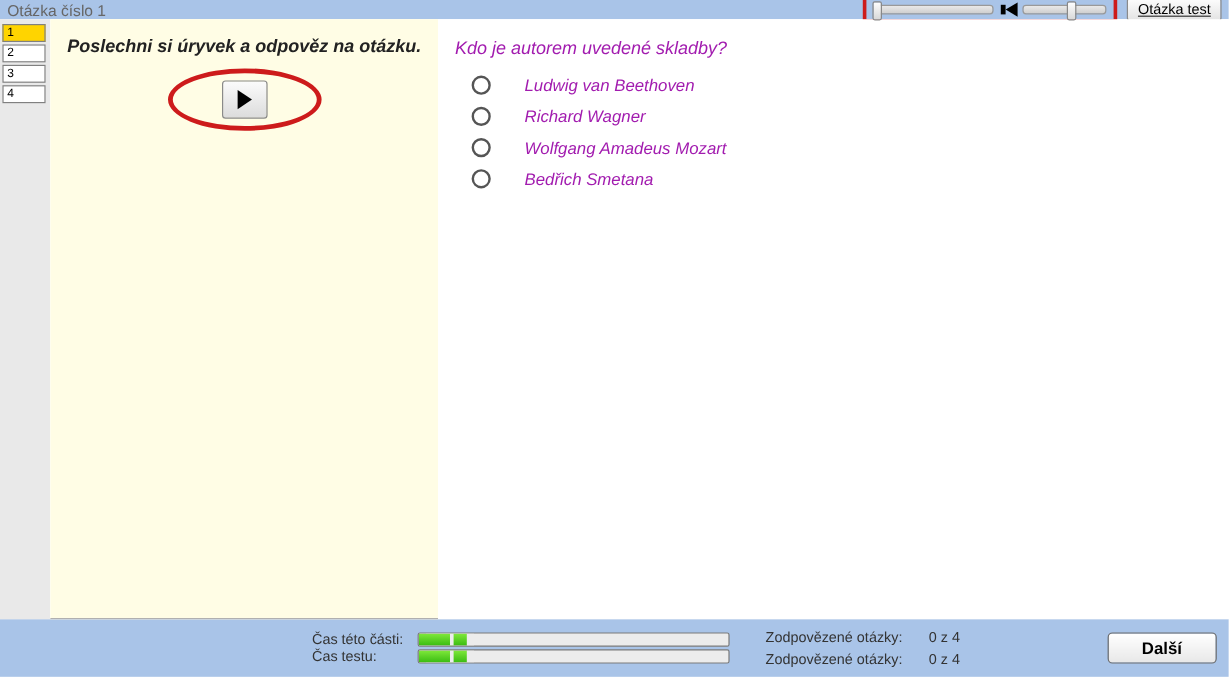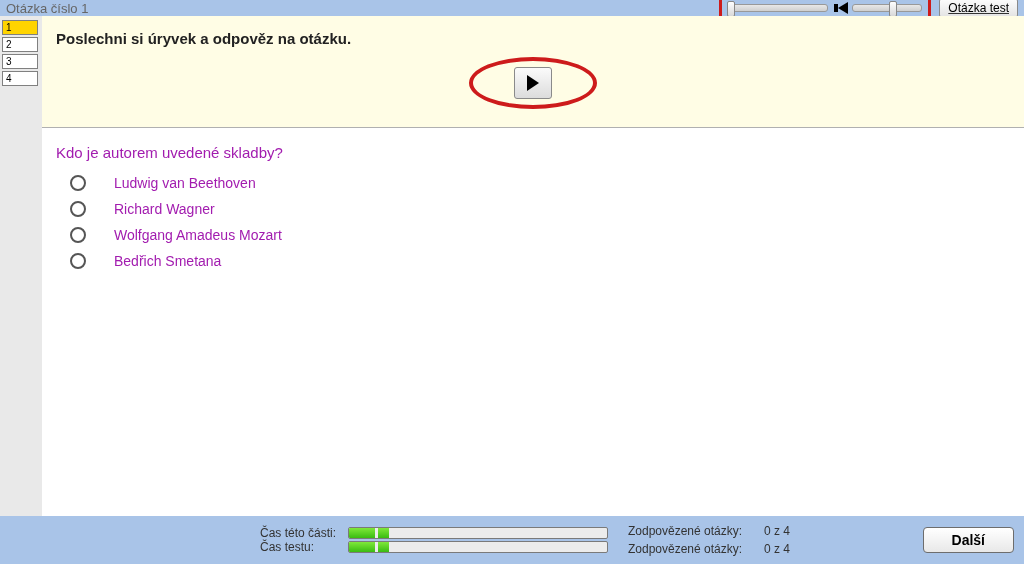--- a/index.html
+++ b/index.html
@@ -71,22 +71,23 @@
     line-height: 13px;
     padding-left: 3px;
     color:#000;
     cursor:pointer;
   }
   .qnav-item.active { background: #ffd400; }
 
   .main {
     flex:1;
     display:flex;
-    flex-direction:column;
+    flex-direction:row;
     background:#fff;
+    font-style:italic;
   }
   .instr-block{
     background:#fffde5;
     border-bottom:1px solid #b0b0b0;
     padding: 14px 14px 18px 14px;
     position:relative;
   }
   .instr-text{ font-size:15px; font-weight:bold; color:#222; }
   .play-wrap{
     display:flex; justify-content:center; margin-top:10px;
@@ -140,21 +141,21 @@
   .trow{display:flex;align-items:center;gap:10px;}
   .tlabel{width:78px;}
   .pbar{
     width:260px;height:12px;border:1px solid #7a7a7a;background:#ececec;border-radius:2px;position:relative;overflow:hidden;
   }
   .pfill{
     height:100%;background:linear-gradient(#7fe83a,#3abc12);
     box-shadow:6px 0 #ececec ;
   }
   .pfill.seg::after{content:"";position:absolute;left:26px;top:0;width:3px;height:100%;background:#ececec;}
-  .answered-col{display:flex;flex-direction:column;gap:4px;margin-left:10px;}
+  .answered-col{display:flex;flex-direction:column;gap:4px;margin-left:20px;}
   .arow{display:flex;gap:8px;}
   .alabel{width:128px;}
   .next-btn{
     margin-left:auto;
     background:linear-gradient(#ffffff,#e8e8e8);
     border:1px solid #6d6d6d;
     border-radius:4px;
     font-size:14px;
     font-weight:bold;
     padding: 4px 28px;

